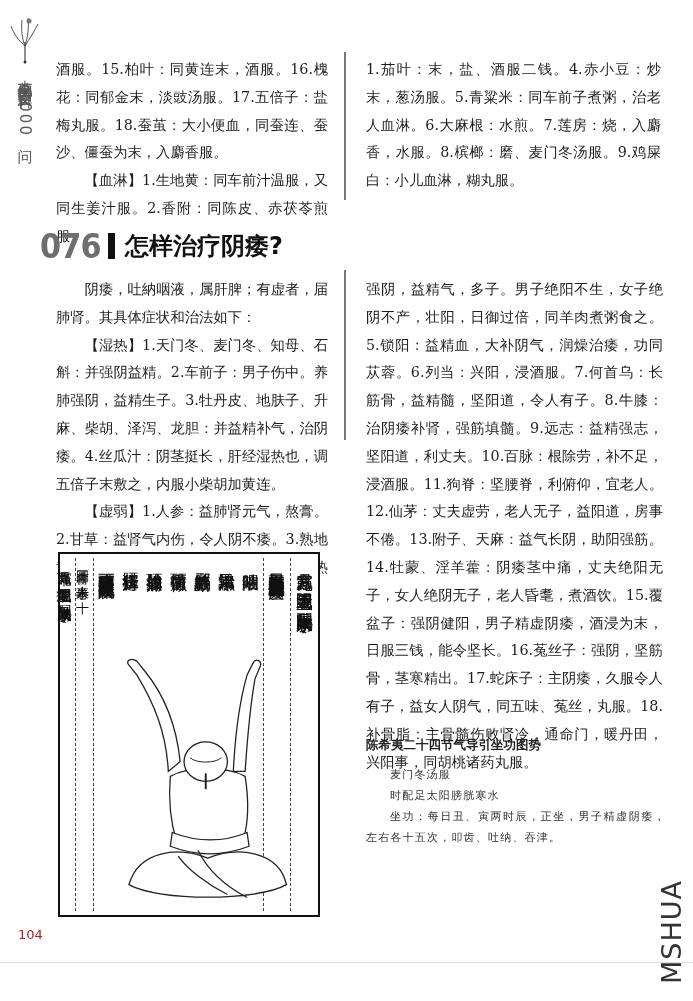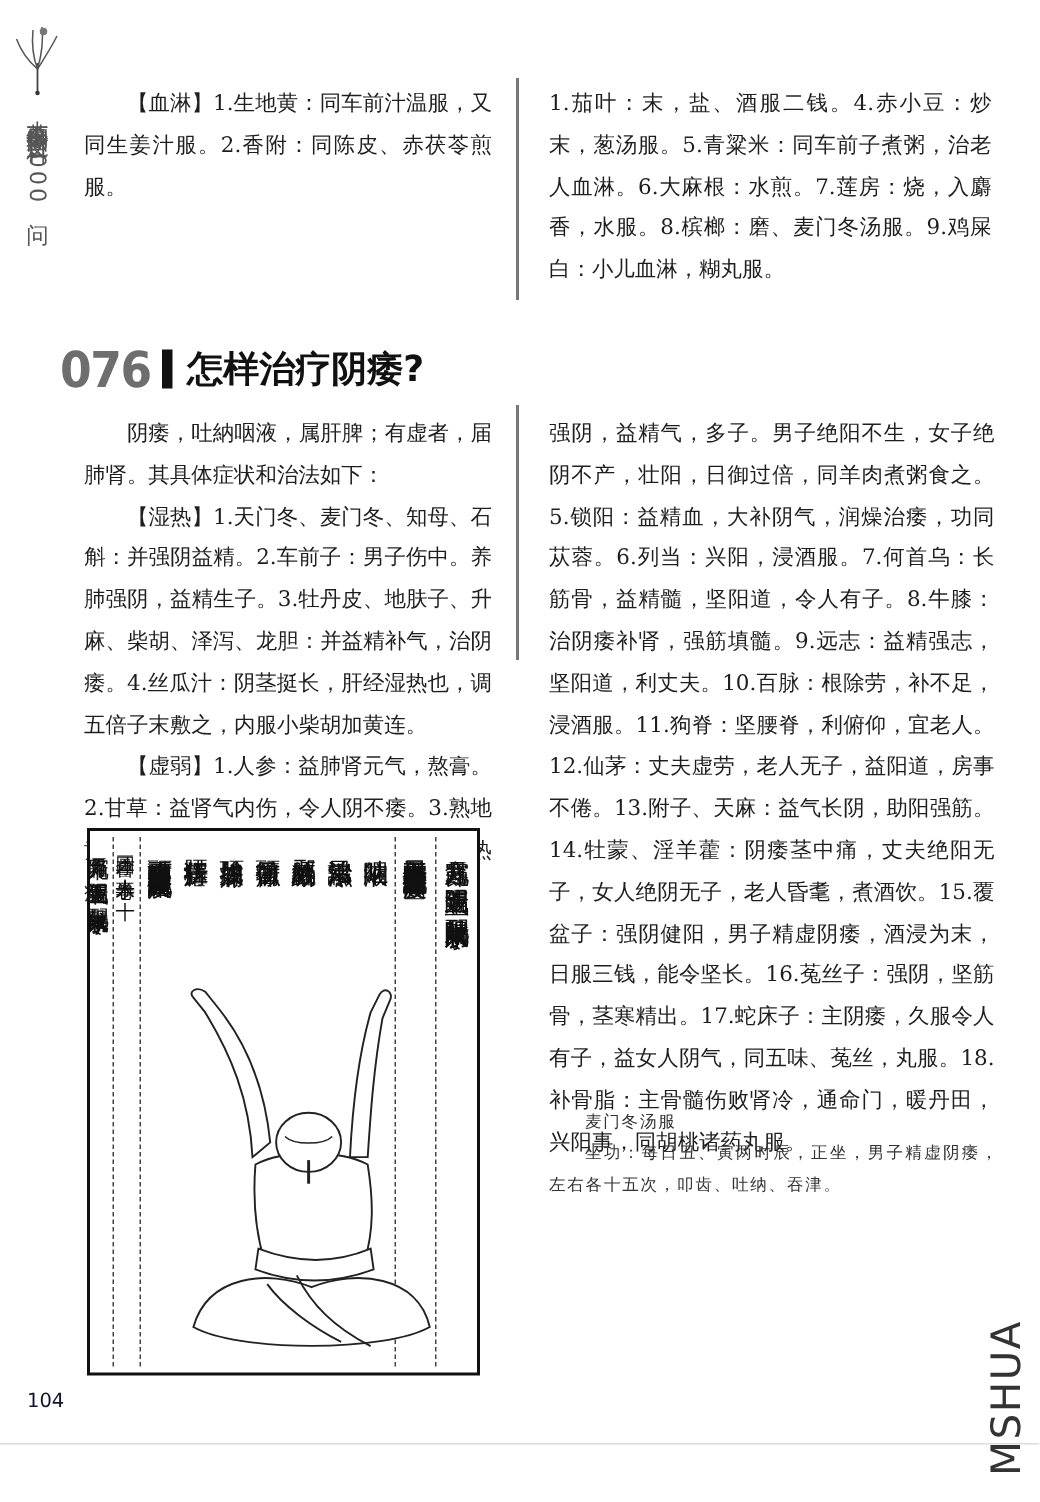--- a/index.html
+++ b/index.html
@@ -35,21 +35,21 @@
     line-height: 20px; letter-spacing: 0.5px; color: #111; font-family: "DejaVu Serif", serif;
     white-space: pre;
   }
   .wc-line { position: absolute; top: 4px; bottom: 4px; width: 0; border-left: 1px dashed #444; }
   .caption { position: absolute; left: 366px; top: 737px; width: 300px; font-size: 12px; }
   .cap-title { font-family: "DejaVu Sans", sans-serif; font-weight: bold; font-size: 12.5px; color: #222; margin-bottom: 10px; }
   .cap-sub { font-size: 11px; color: #333; letter-spacing: 1.5px; margin-bottom: 8px; font-weight: bold; }
   .cap-line { font-size: 11px; line-height: 21px; color: #333; letter-spacing: 1.2px; }
   .cap-line.in { padding-left: 24px; }
   .cap-para { font-size: 11px; line-height: 21px; color: #333; letter-spacing: 1.2px; text-indent: 24px; margin: 0; text-align: justify; }
-  .page-num { position: absolute; left: 18px; top: 927px; font-family: "DejaVu Sans", sans-serif; font-size: 13px; color: #0f172a; }
+  .page-num { position: absolute; left: 18px; top: 927px; font-family: "DejaVu Sans", sans-serif; font-size: 13px; color: #b91c1c; }
   .footer-rule { position: absolute; left: 0; right: 0; top: 962px; height: 1px; background: #ddd; }
   .watermark {
     position: absolute; left: 656px; top: 880px; writing-mode: vertical-rl; transform: rotate(180deg);
     font-family: "DejaVu Sans", sans-serif; font-size: 27px; color: #333; letter-spacing: 1px;
   }
 </style>
 </head>
 <body>
 
 <svg class="side-logo" viewBox="0 0 34 52">
@@ -57,20 +57,21 @@
   <path d="M17 34 C10 28 6 22 3 14" stroke="#555" stroke-width="1" fill="none"></path>
   <path d="M17 34 C14 26 13 18 14 8" stroke="#555" stroke-width="1" fill="none"></path>
   <path d="M17 34 C22 26 26 20 30 12" stroke="#555" stroke-width="1" fill="none"></path>
   <path d="M17 34 C20 24 21 16 20 6" stroke="#555" stroke-width="1" fill="none"></path>
   <circle cx="21" cy="9" r="2.5" fill="#777"></circle>
   <circle cx="17" cy="50" r="1.5" fill="#333"></circle>
 </svg>
 <div class="side-title">本草纲目图文百科 1000问</div>
 
 <div class="col" style="left:56px; top:56px; width:272px;">
+  <p>酒服。15.柏叶：同黄连末，酒服。16.槐花：同郁金末，淡豉汤服。17.五倍子：盐梅丸服。18.蚕茧：大小便血，同蚕连、蚕沙、僵蚕为末，入麝香服。</p>
   <p class="indent">【血淋】1.生地黄：同车前汁温服，又同生姜汁服。2.香附：同陈皮、赤茯苓煎服。</p>
 </div>
 
 <div class="vline" style="top:52px; height:148px;"></div>
 
 <div class="col" style="left:366px; top:56px; width:295px;">
   <p>1.茄叶：末，盐、酒服二钱。4.赤小豆：炒末，葱汤服。5.青粱米：同车前子煮粥，治老人血淋。6.大麻根：水煎。7.莲房：烧，入麝香，水服。8.槟榔：磨、麦门冬汤服。9.鸡屎白：小儿血淋，糊丸服。</p>
 </div>
 
 <div class="q-head">
@@ -124,19 +125,21 @@
       <path d="M70 335 C80 300 120 296 150 308 C180 296 222 300 230 335 C200 352 100 352 70 335 Z"></path>
       <path d="M120 306 C130 320 150 335 170 345" fill="none"></path>
       <path d="M140 300 C150 320 165 335 190 348" fill="none"></path>
     </g>
     <path d="M132 206 C138 212 158 212 164 206" stroke="#222" fill="none" stroke-width="1"></path>
     <path d="M148 222 L148 238" stroke="#222" stroke-width="2"></path>
   </svg>
 </div>
 
 <div class="caption">
+  <div class="cap-title">陈希夷二十四节气导引坐功图势</div>
   <div class="cap-line in">麦门冬汤服</div>
+  <div class="cap-line in">时配足太阳膀胱寒水</div>
   <p class="cap-para">坐功：每日丑、寅两时辰，正坐，男子精虚阴痿，左右各十五次，叩齿、吐纳、吞津。</p>
 </div>
 
 <div class="page-num">104</div>
 <div class="footer-rule"></div>
 <div class="watermark">MSHUA</div>
 
 </body></html>

